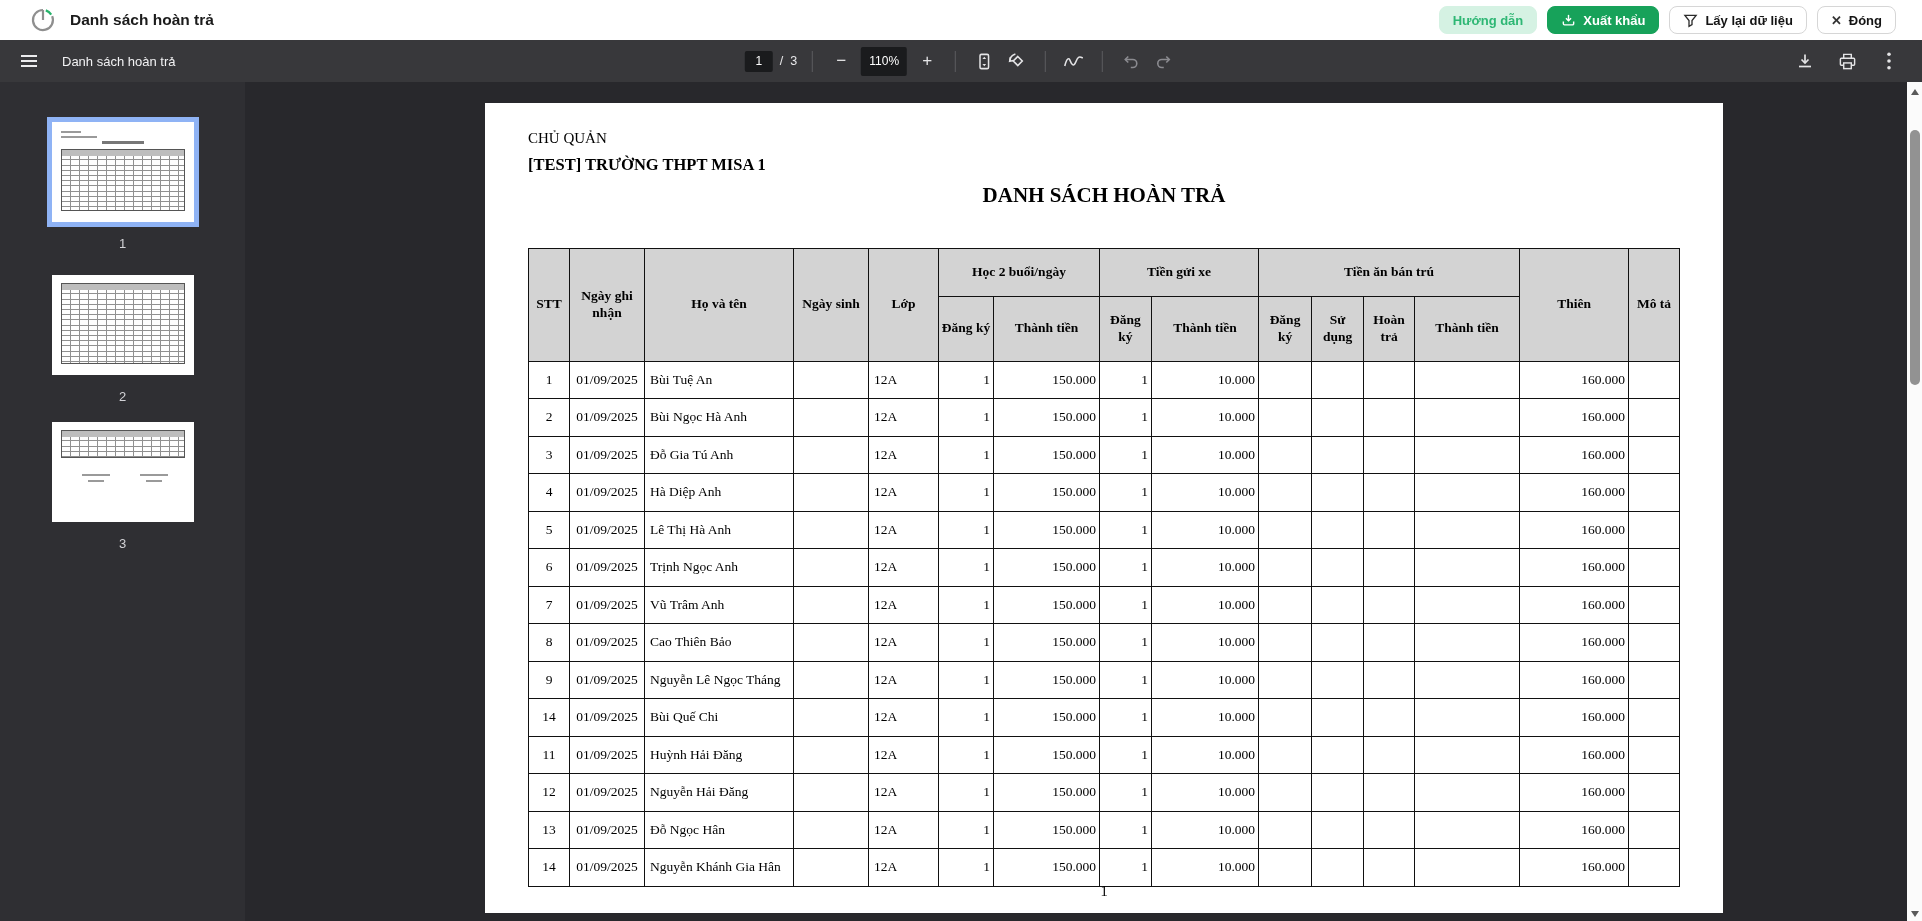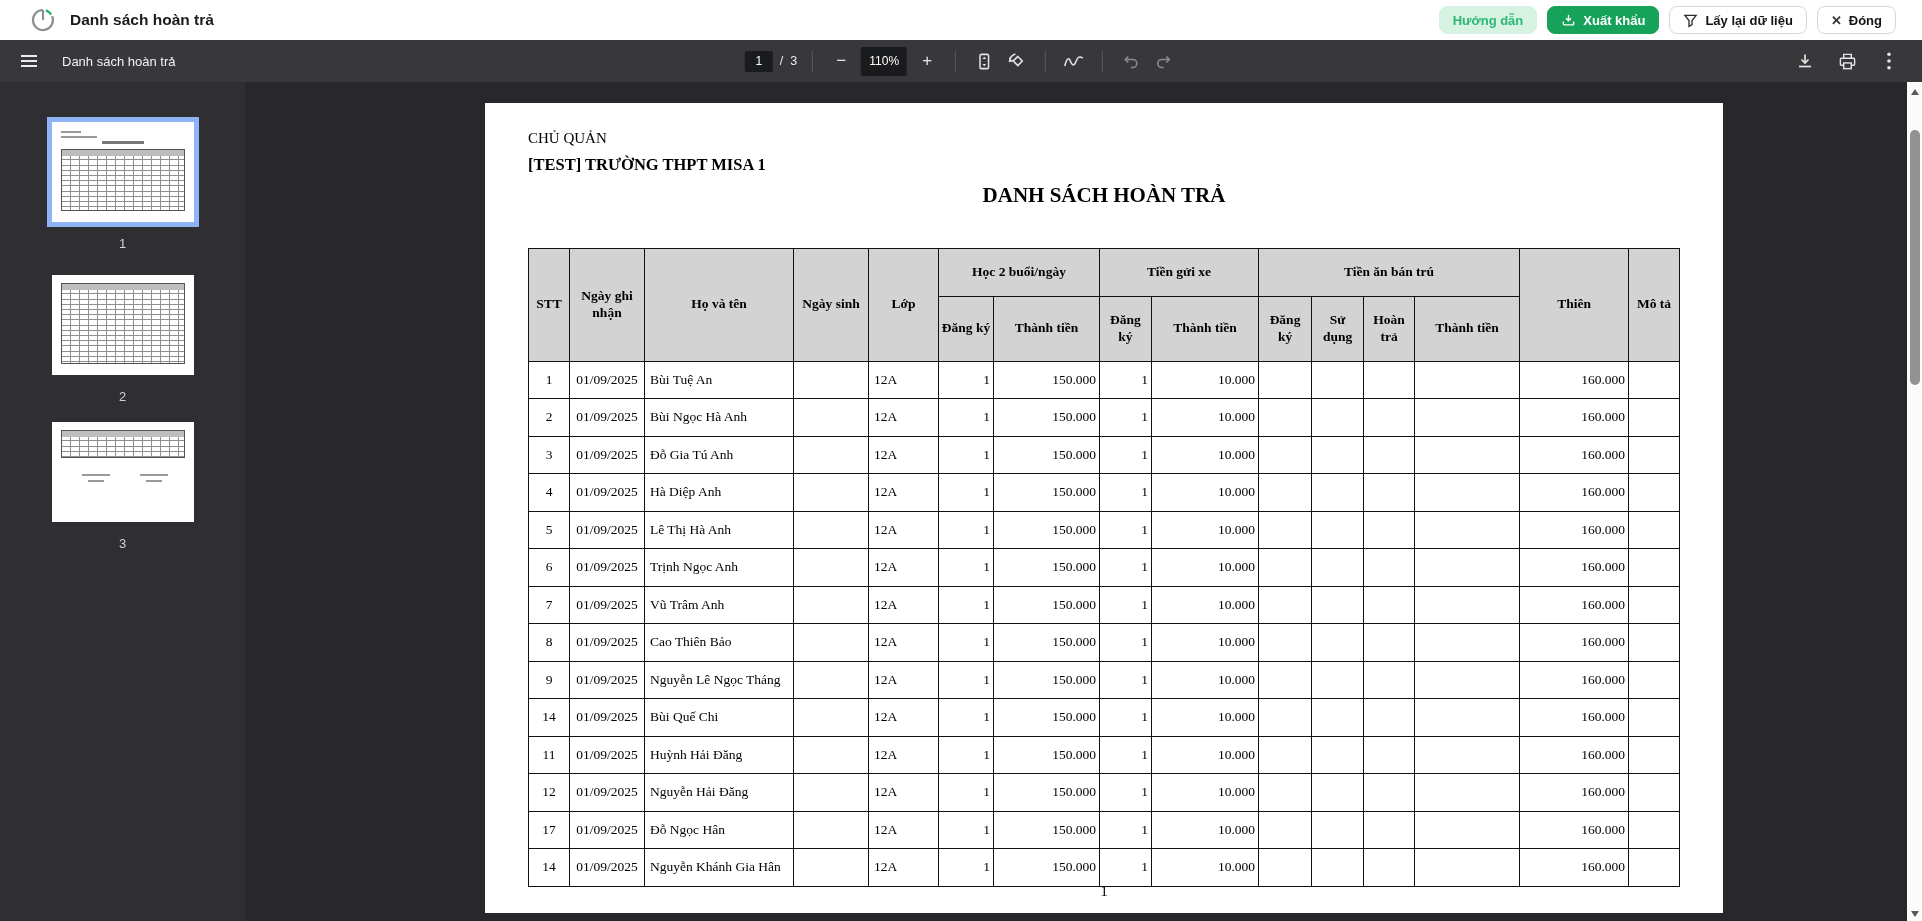--- a/index.html
+++ b/index.html
@@ -512,21 +512,21 @@
               <td class="col-7">1</td>
               <td class="col-8">10.000</td>
               <td class="col-9"></td>
               <td class="col-10"></td>
               <td class="col-11"></td>
               <td class="col-12"></td>
               <td class="col-13">160.000</td>
               <td class="col-14"></td>
             </tr>
             <tr>
-              <td class="col-0">17</td>
+              <td class="col-0">13</td>
               <td class="col-1">01/09/2025</td>
               <td class="col-2">Đỗ Ngọc Hân</td>
               <td class="col-3"></td>
               <td class="col-4">12A</td>
               <td class="col-5">1</td>
               <td class="col-6">150.000</td>
               <td class="col-7">1</td>
               <td class="col-8">10.000</td>
               <td class="col-9"></td>
               <td class="col-10"></td>

